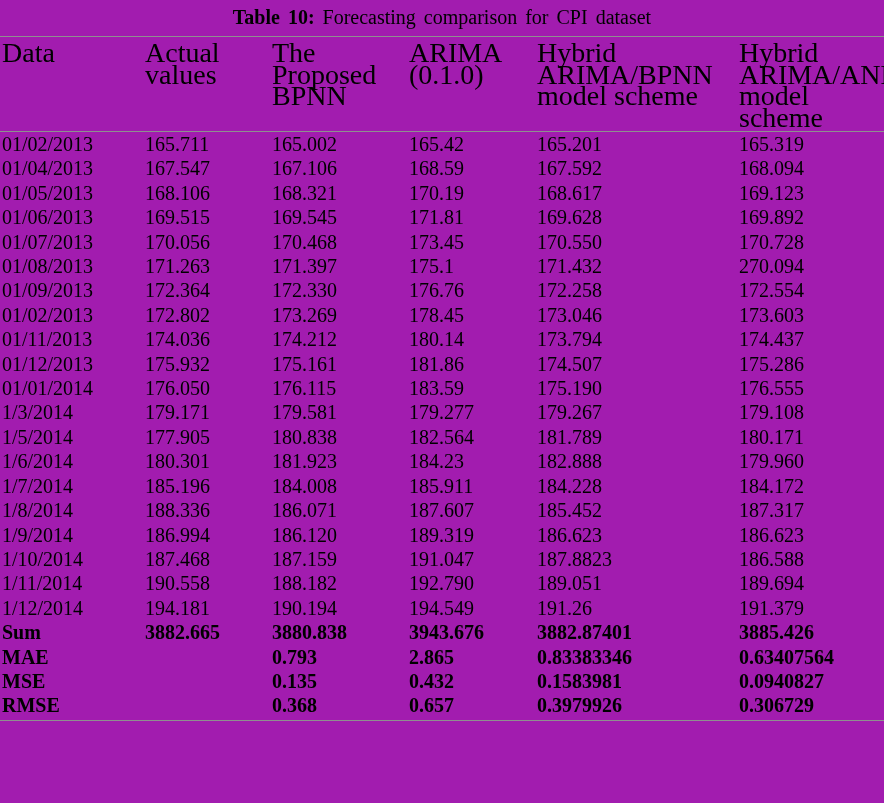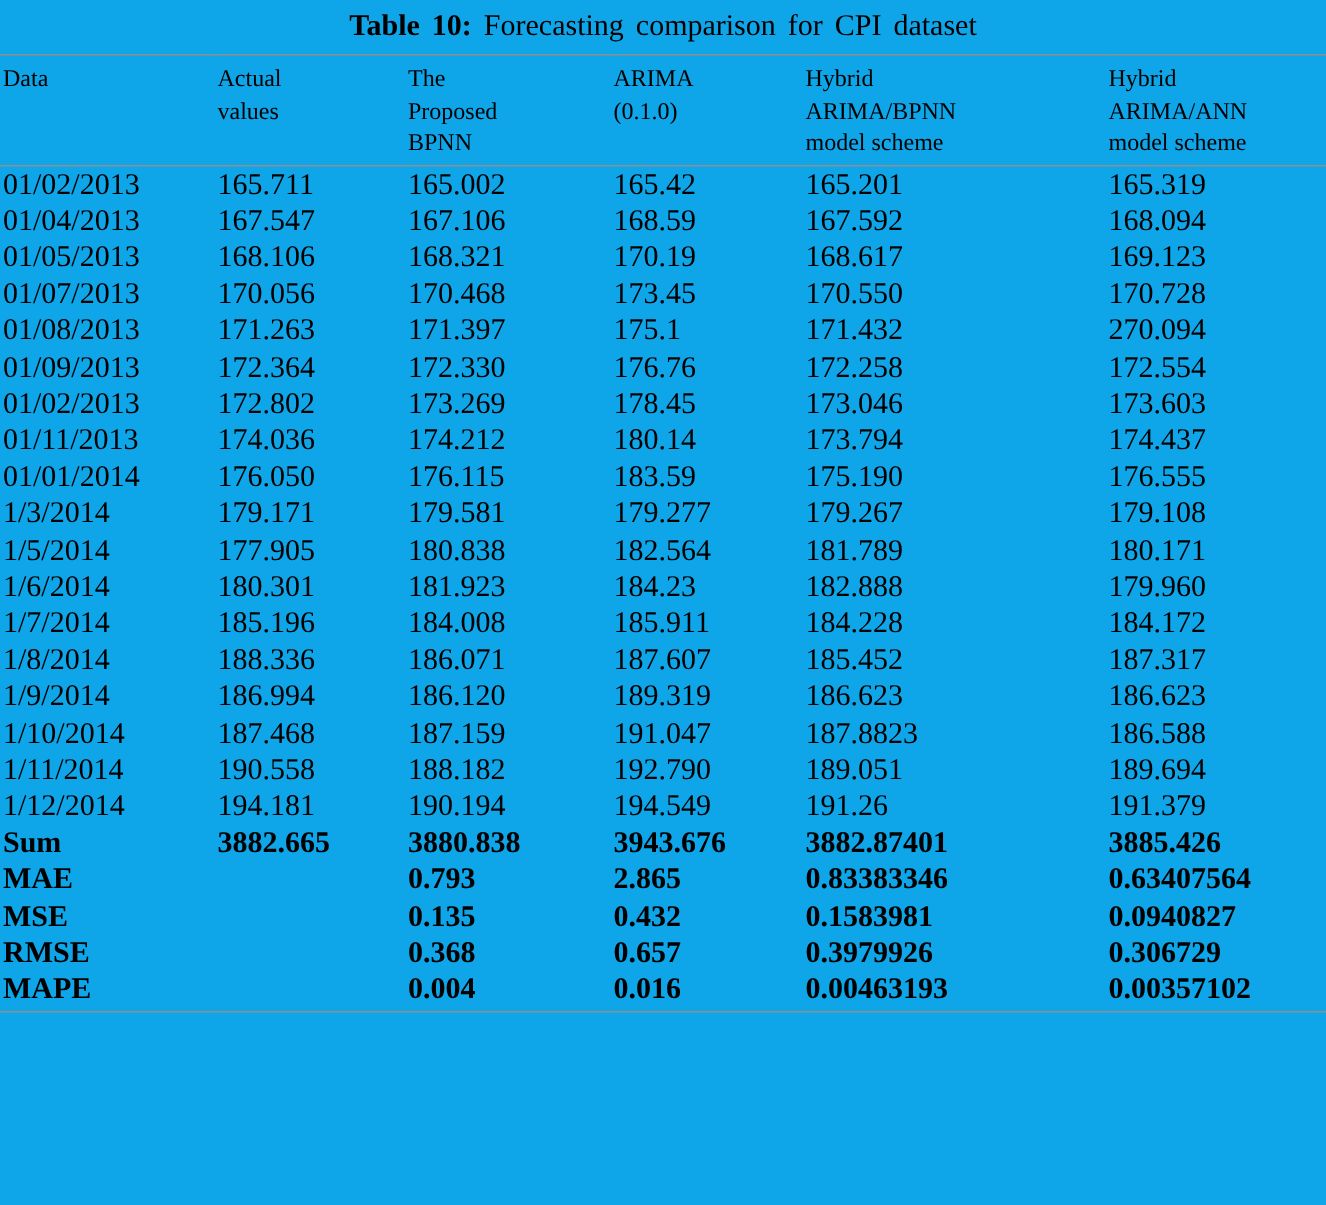--- a/index.html
+++ b/index.html
@@ -6,21 +6,21 @@
     margin: 0;
     padding: 0;
     background: #ffffff;
     font-family: "Liberation Serif", "DejaVu Serif", serif;
     color: #000000;
   }
   .page {
     position: relative;
     width: 884px;
     height: 803px;
-    background: #0ea5e9;
+    background: #a21caf;
     overflow: hidden;
   }
   .title {
     text-align: center;
     padding-top: 5px;
     font-size: 20px;
     line-height: 24px;
     word-spacing: 3px;
     height: 28px;
   }
@@ -29,21 +29,21 @@
     border-collapse: collapse;
     table-layout: fixed;
     width: 884px;
     margin-top: 3px;
     border-top: 1.5px solid #8f8f8f;
   }
   thead th {
     text-align: left;
     vertical-align: top;
     font-weight: normal;
-    font-size: 16px;
+    font-size: 28px;
     line-height: 21.5px;
     white-space: pre-line;
     padding: 5px 0 3px 2px;
     border-bottom: 1.5px solid #8f8f8f;
     margin-top: 44px;
   }
   tbody td {
     font-size: 20px;
     line-height: 24.4px;
     padding: 0 0 0 2px;
@@ -108,20 +108,28 @@
         </tr>
         <tr>
           <td>01/05/2013</td>
           <td>168.106</td>
           <td>168.321</td>
           <td>170.19</td>
           <td>168.617</td>
           <td>169.123</td>
         </tr>
         <tr>
+          <td>01/06/2013</td>
+          <td>169.515</td>
+          <td>169.545</td>
+          <td>171.81</td>
+          <td>169.628</td>
+          <td>169.892</td>
+        </tr>
+        <tr>
           <td>01/07/2013</td>
           <td>170.056</td>
           <td>170.468</td>
           <td>173.45</td>
           <td>170.550</td>
           <td>170.728</td>
         </tr>
         <tr>
           <td>01/08/2013</td>
           <td>171.263</td>
@@ -148,20 +156,28 @@
         </tr>
         <tr>
           <td>01/11/2013</td>
           <td>174.036</td>
           <td>174.212</td>
           <td>180.14</td>
           <td>173.794</td>
           <td>174.437</td>
         </tr>
         <tr>
+          <td>01/12/2013</td>
+          <td>175.932</td>
+          <td>175.161</td>
+          <td>181.86</td>
+          <td>174.507</td>
+          <td>175.286</td>
+        </tr>
+        <tr>
           <td>01/01/2014</td>
           <td>176.050</td>
           <td>176.115</td>
           <td>183.59</td>
           <td>175.190</td>
           <td>176.555</td>
         </tr>
         <tr>
           <td>1/3/2014</td>
           <td>179.171</td>
@@ -259,24 +275,16 @@
           <td>0.0940827</td>
         </tr>
         <tr class="bold">
           <td>RMSE</td>
           <td></td>
           <td>0.368</td>
           <td>0.657</td>
           <td>0.3979926</td>
           <td>0.306729</td>
         </tr>
-        <tr class="bold">
-          <td>MAPE</td>
-          <td></td>
-          <td>0.004</td>
-          <td>0.016</td>
-          <td>0.00463193</td>
-          <td>0.00357102</td>
-        </tr>
       </tbody>
   </table>
 
 </div>
 
 </body></html>

